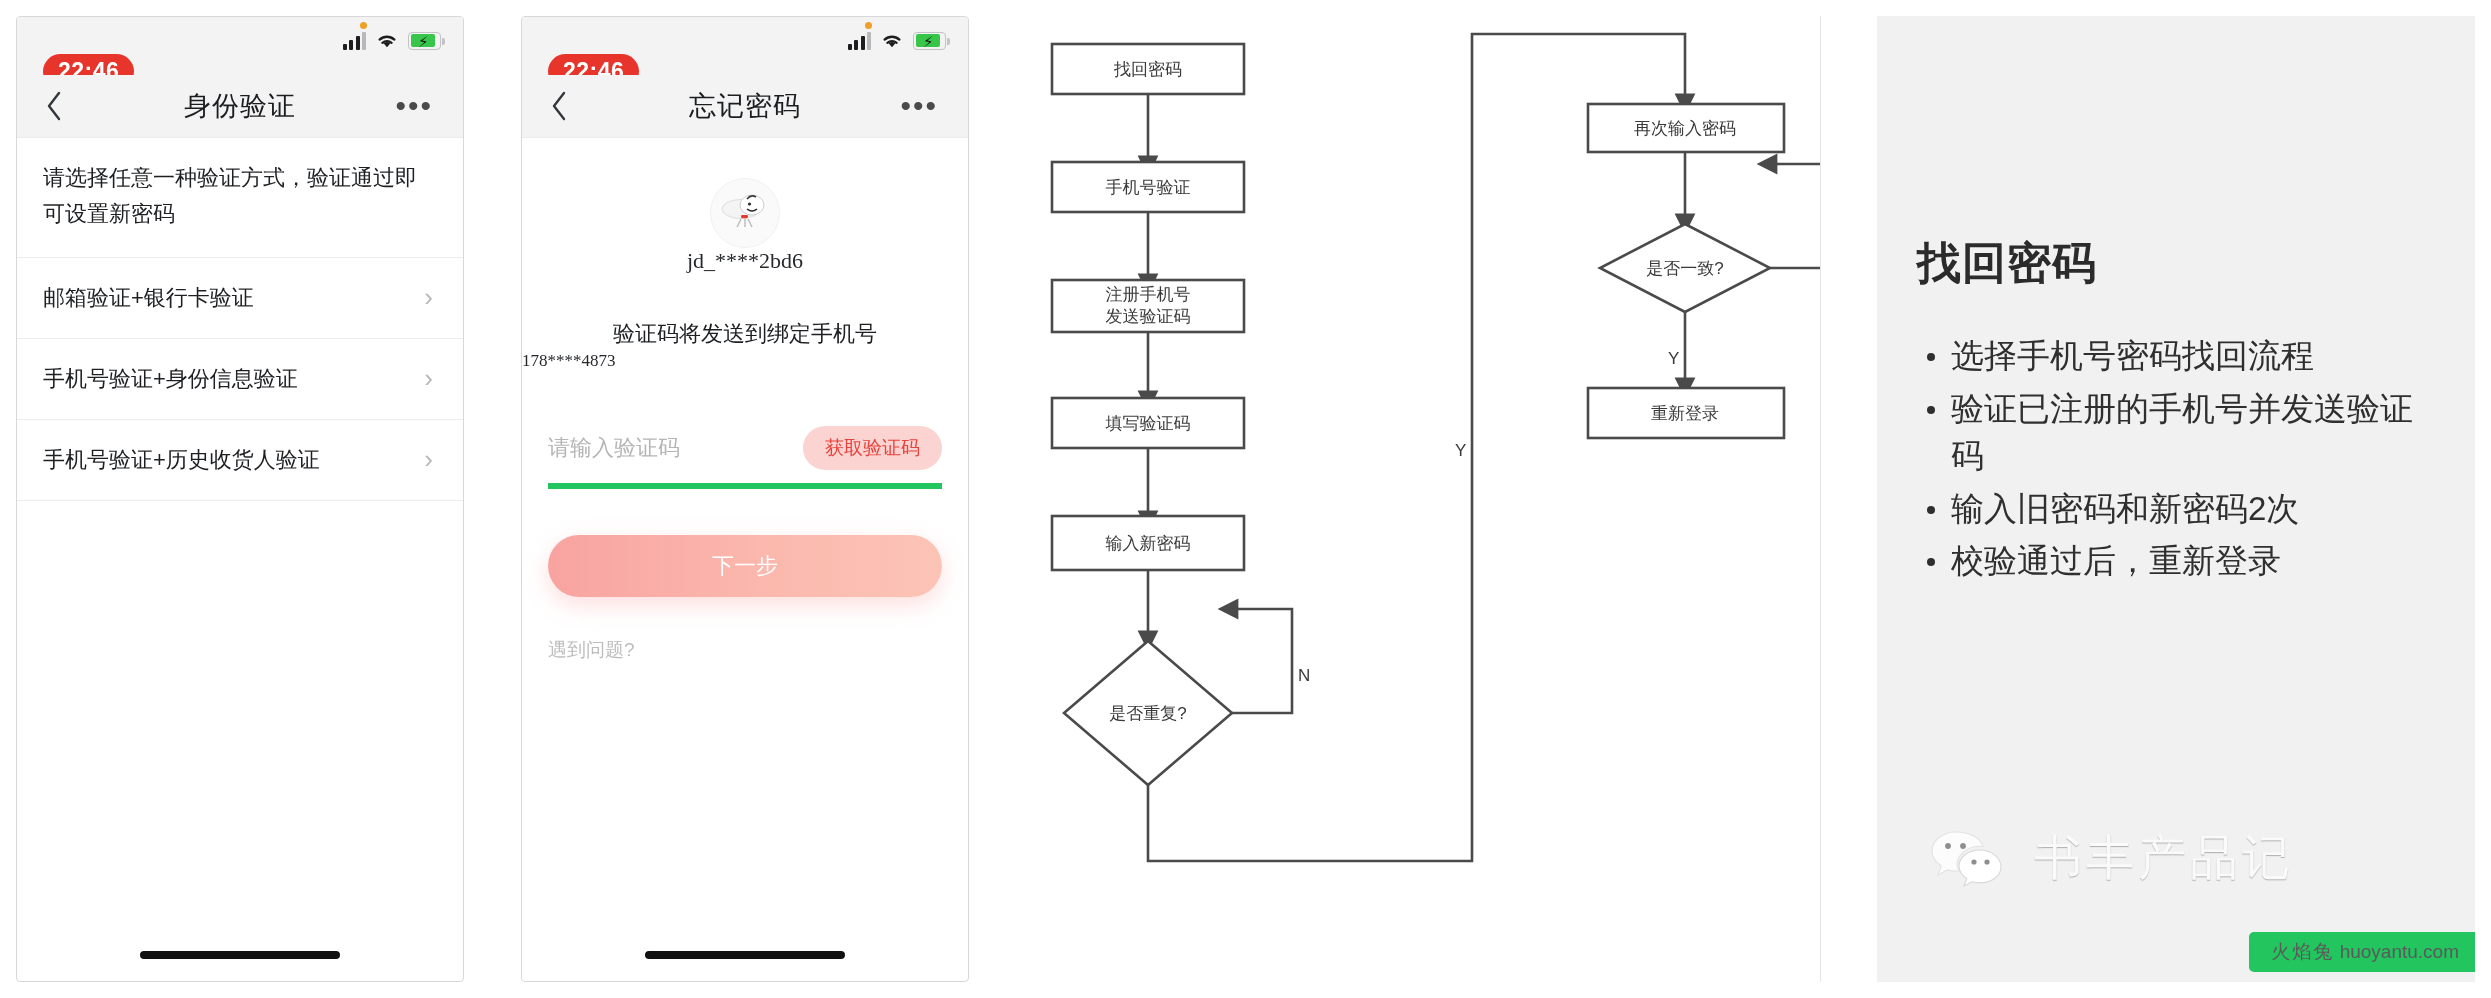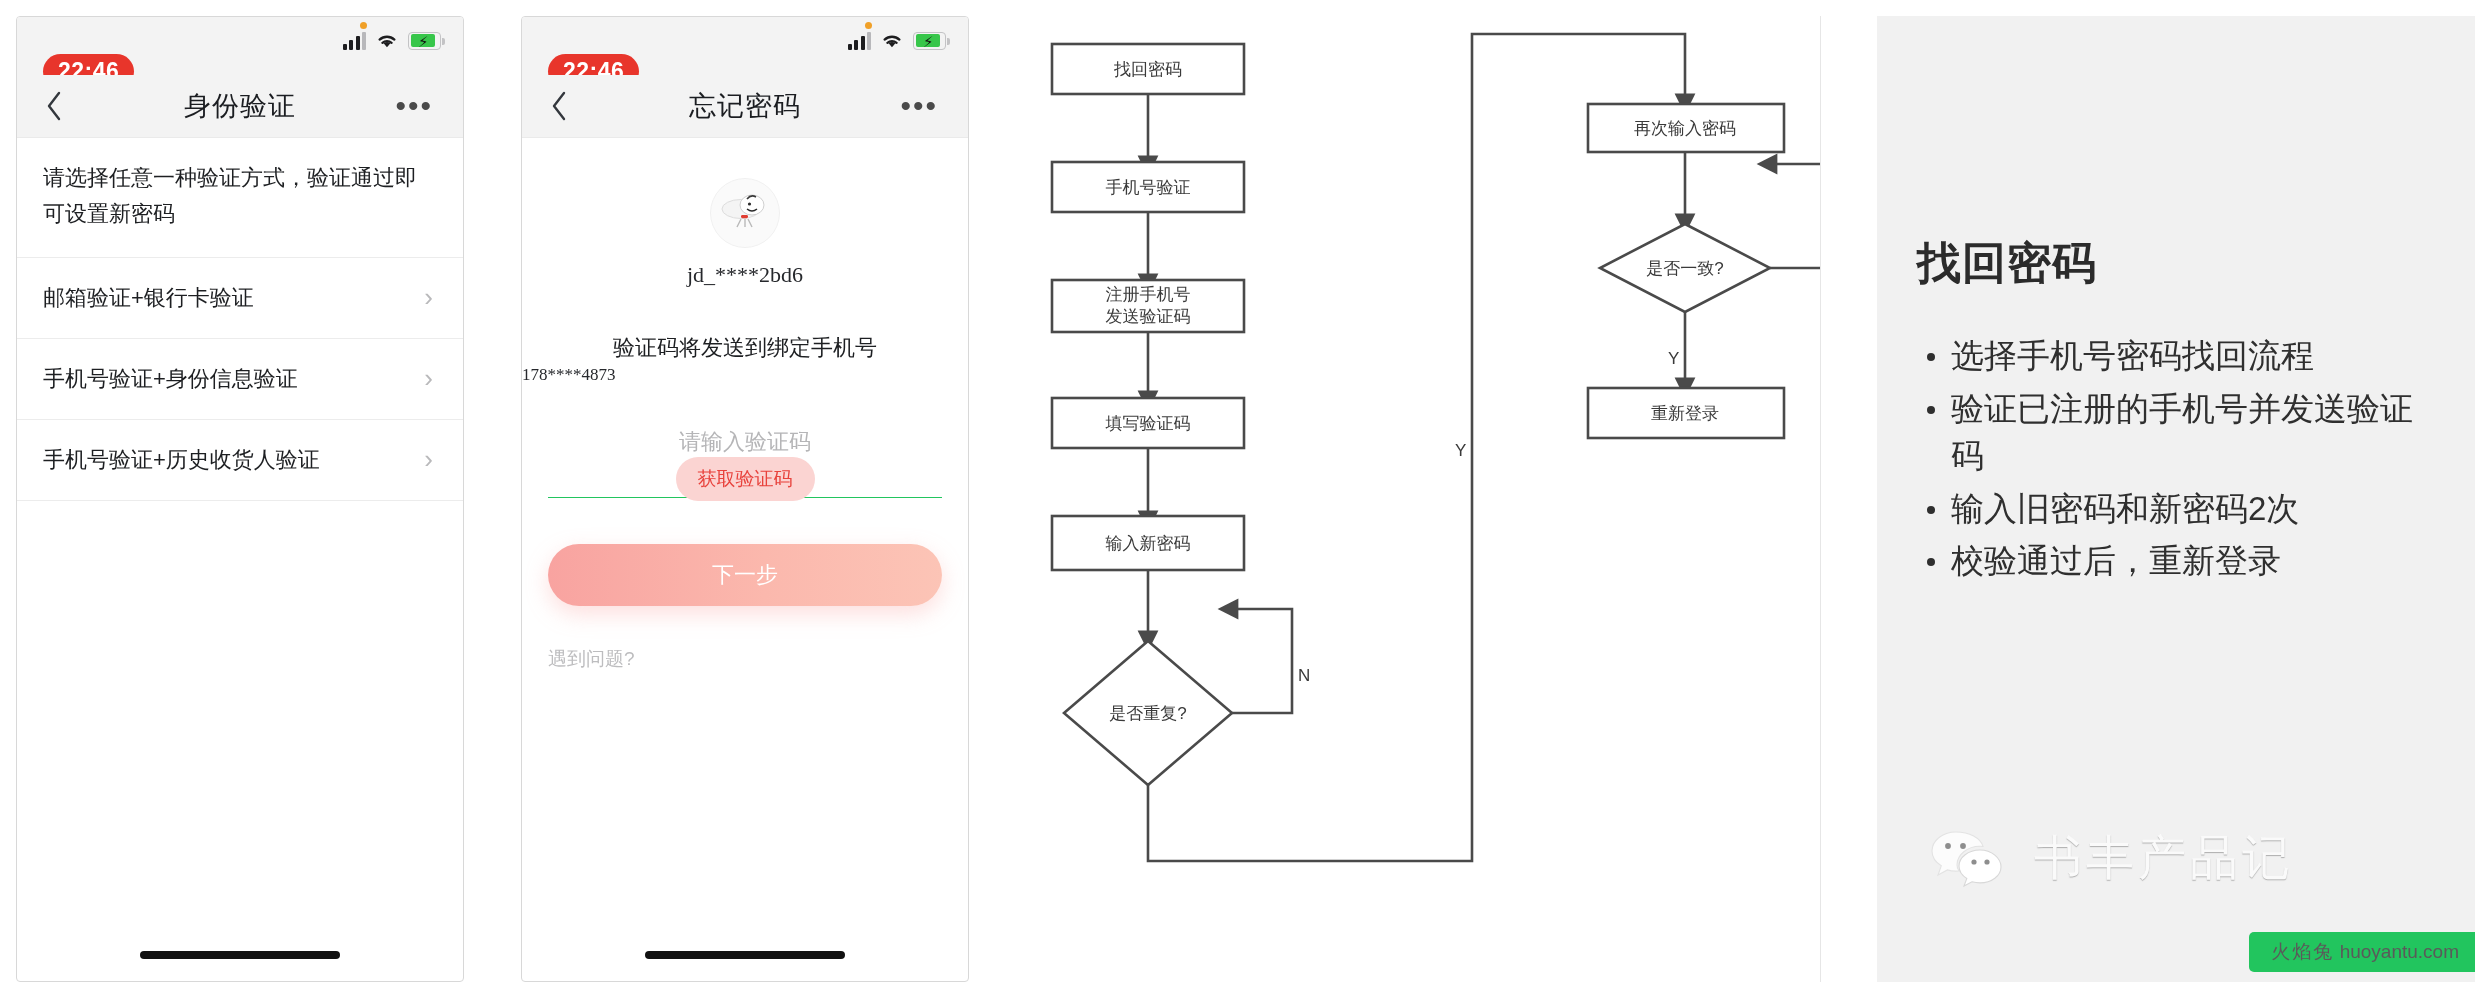--- a/index.html
+++ b/index.html
@@ -39,25 +39,25 @@
   .row{height:80px;display:flex;align-items:center;padding:0 26px;border-bottom:1px solid #ececec;position:relative;}
   .row-label{font-size:22px;color:#1d1f22;}
   .chev{position:absolute;right:30px;color:#b9b9bb;font-size:26px;font-weight:300;}
 
   .homebar{position:absolute;bottom:22px;left:50%;transform:translateX(-50%);
            width:200px;height:8px;background:#111;border-radius:5px;}
 
   
   .avatar{width:68px;height:68px;border-radius:50%;background:#fafafa;border:1px solid #f0f0f0;
           margin:40px auto 0 auto;position:relative;overflow:hidden;}
-  .uname{text-align:center;font-size:22px;color:#26282c;margin-top:14px;font-family:"Liberation Serif",serif;}
+  .uname{text-align:center;font-size:22px;color:#26282c;font-family:"Liberation Serif",serif;}
   .sendto{text-align:center;font-size:22px;color:#1d1f22;margin-top:43px;line-height:1.55;}
   .phonenum{text-align:left;font-size:17px;color:#26282c;font-family:"Liberation Serif",serif;}
-  .codefield{margin:42px 26px 0 26px;border-bottom:1px solid #22c55e;height:70px;
-             display:flex;align-items:center;justify-content:space-between;flex-direction:column;}
+  .codefield{margin:42px 26px 0 26px;border-bottom:6px solid #22c55e;height:70px;
+             display:flex;align-items:center;justify-content:space-between;}
   .codeph{font-size:22px;color:#b5b5b7;}
   .getcode{background:#fbd4d2;color:#e8423c;font-size:19px;border-radius:22px;padding:9px 22px;}
   .nextbtn{margin:46px 26px 0 26px;height:62px;border-radius:34px;
            background:linear-gradient(90deg,#f8a3a0 0%,#fbb8ad 55%,#fcc4b6 100%);
            color:#ffffff;font-size:22px;display:flex;align-items:center;justify-content:center;
            box-shadow:0 8px 22px rgba(248,163,160,.35);}
   .helplink{margin:40px 0 0 26px;font-size:19px;color:#bdbdbf;}
 
   
   .flowpane{position:absolute;left:1030px;top:16px;width:790px;height:966px;

